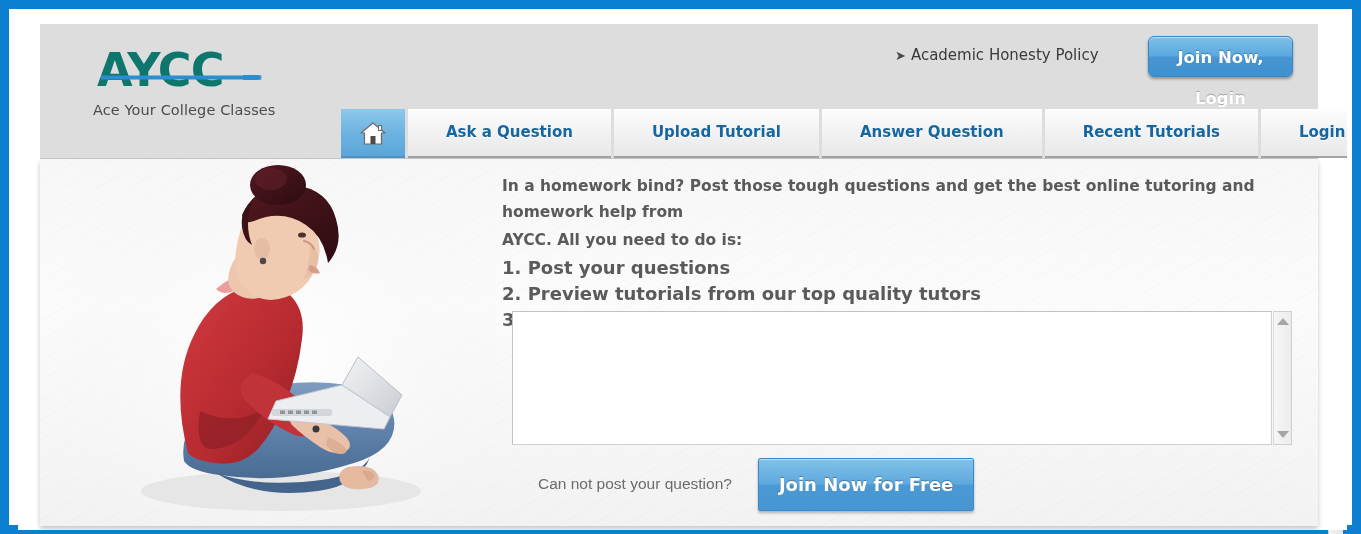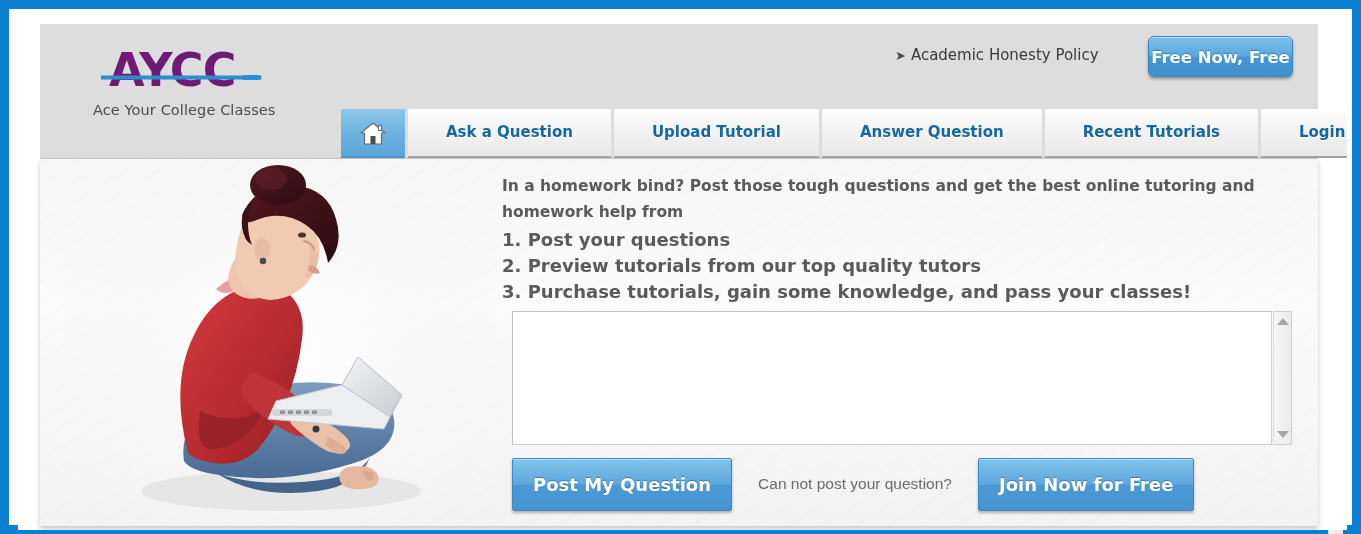--- a/index.html
+++ b/index.html
@@ -66,24 +66,24 @@
   #logo-mark {
     position: relative;
     height: 52px;
     width: 180px;
   }
   #logo-word {
     font-family: "DejaVu Sans", sans-serif;
     font-weight: bold;
     font-size: 46px;
     letter-spacing: -1px;
-    color: #701a75;
+    color: #0f766e;
     line-height: 52px;
     position: absolute;
-    left: 16px; top: 0;
+    left: 4px; top: 0;
   }
   #logo-arrow {
     position: absolute;
     left: 8px; top: 31px;
     width: 168px; height: 5px;
   }
   #logo-tagline {
     font-family: "DejaVu Sans", sans-serif;
     font-size: 14.5px;
     color: #4c4c4c;
@@ -308,21 +308,21 @@
             <path d="M0 2.5 H150 M142 0 L160 2.5 L142 5" stroke="#2a8fd0" stroke-width="4" fill="none"></path>
           </svg>
         </div>
         <div id="logo-tagline">Ace Your College Classes</div>
       </div>
 
       <div id="policy-link">
         <span id="policy-arrow">➤</span><span>Academic Honesty Policy</span>
       </div>
 
-      <div id="join-top-btn">Free Now, Free</div>
+      <div id="join-top-btn">Join Now, Login</div>
 
       <div id="nav">
         <div class="tab home">
           <svg width="28" height="25" viewBox="0 0 28 25">
             <path d="M14 2 L26 12 L22.5 12 L22.5 23 L5.5 23 L5.5 12 L2 12 Z" fill="#fdfdfd" stroke="#6b6b6b" stroke-width="1.2" stroke-linejoin="round"></path>
             <rect x="19.5" y="4.5" width="3" height="5" fill="#fdfdfd" stroke="#6b6b6b" stroke-width="1.1"></rect>
             <rect x="11.5" y="15" width="5" height="8" fill="#4a4a4a"></rect>
           </svg>
         </div>
         <div class="tab">Ask a Question</div>
@@ -406,34 +406,34 @@
 
           <path d="M244 84 q10 6 8 18 q-2 12 -14 16 q6 -16 6 -34 Z" fill="#e2b89d" opacity="0.65"></path>
           <path d="M238 80 q8 2 10 8" stroke="#c99a80" stroke-width="2" fill="none" stroke-linecap="round"></path>
           <ellipse cx="236" cy="74" rx="4" ry="2.6" fill="#4b3226"></ellipse>
           <path d="M244 104 q8 2 10 8 q-8 2 -12 -4 Z" fill="#d79d86"></path>
         </svg>
       </div>
 
       <div id="copy">
         <p class="copy-lead">In a homework bind? Post those tough questions and get the best online tutoring and homework help from</p>
+        <p class="copy-lead">AYCC. All you need to do is:</p>
         <p class="copy-step">1. Post your questions</p>
         <p class="copy-step">2. Preview tutorials from our top quality tutors</p>
         <p class="copy-step">3. Purchase tutorials, gain some knowledge, and pass your classes!</p>
       </div>
 
       <div id="question-box-wrap">
         <textarea id="question-box" placeholder="" style=""></textarea>
         <div id="question-scrollbar">
           <div class="sb-arrow up"></div>
           <div class="sb-arrow down"></div>
         </div>
       </div>
 
       <div id="actions">
-        <div class="action-btn">Post My Question</div>
         <div id="cannot-post">Can not post your question?</div>
         <div class="action-btn">Join Now for Free</div>
       </div>
 
     </div>
   </div>
 </div>
 
 </body></html>

